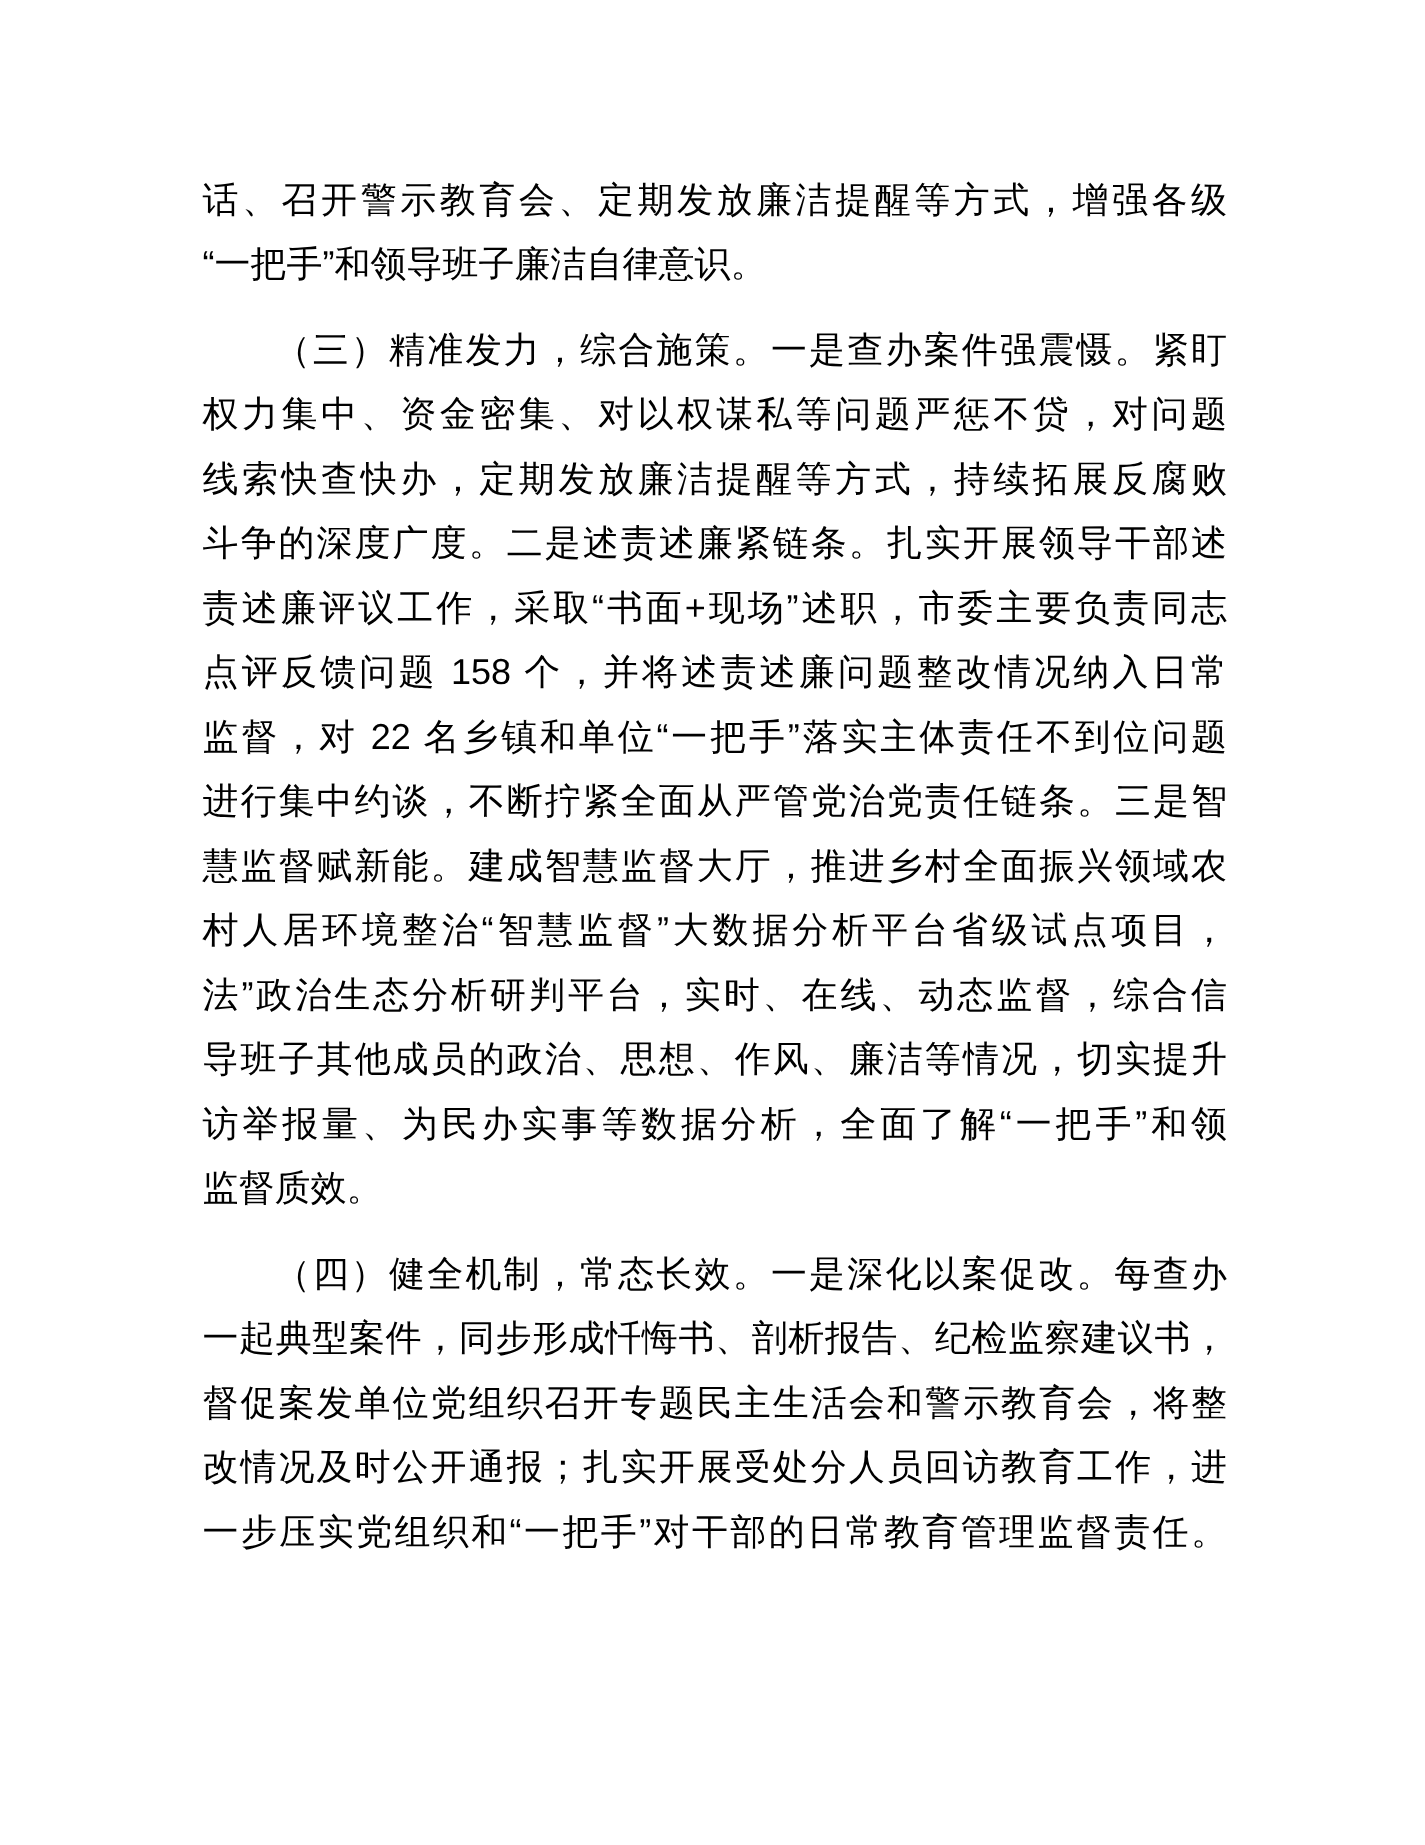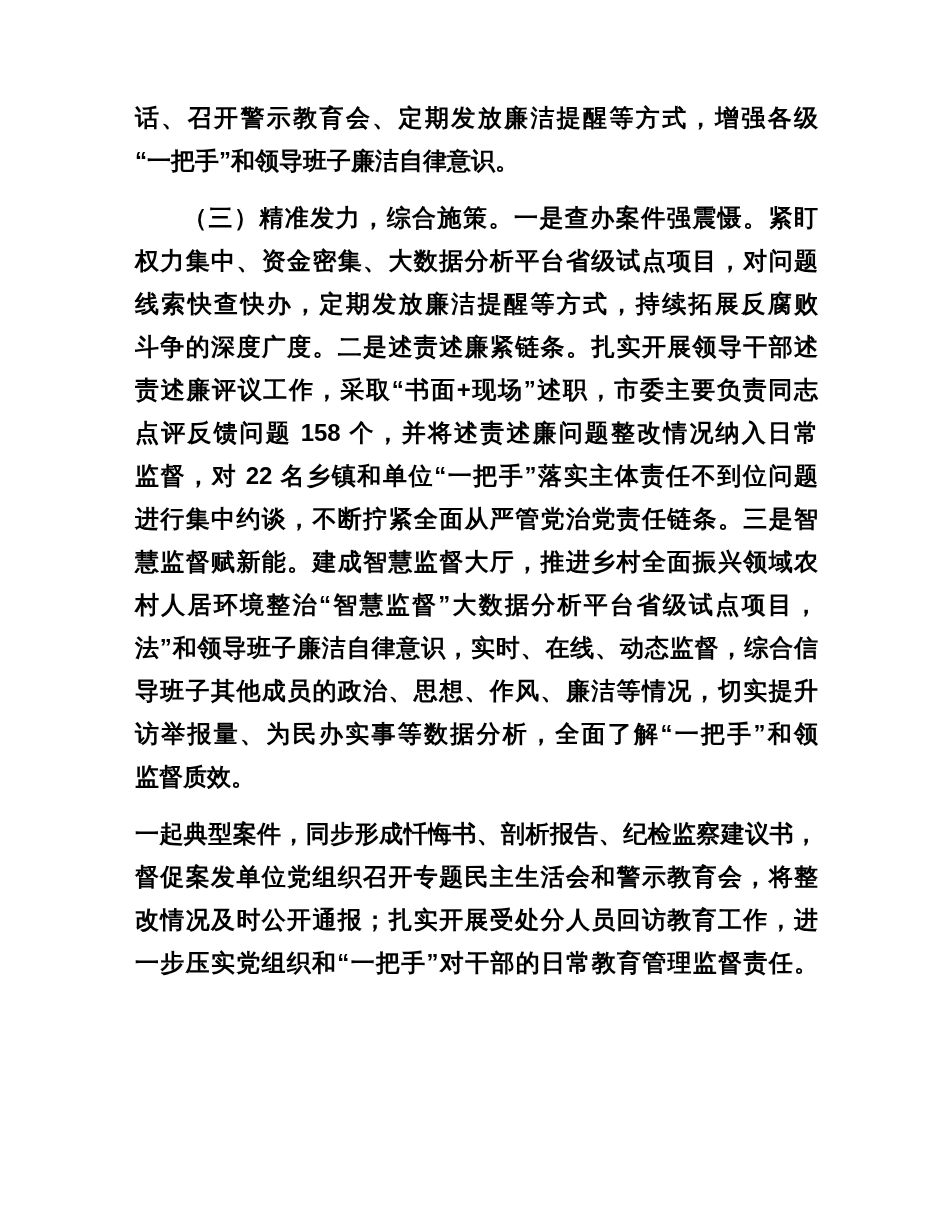--- a/index.html
+++ b/index.html
@@ -10,27 +10,27 @@
   .page {
     position: relative;
     width: 950px;
     height: 1230px;
     background: #ffffff;
     overflow: hidden;
   }
   .content {
     position: absolute;
     left: 135px;
-    top: 96px;
+    top: 112px;
     width: 683px;
     color: #000000;
     font-family: "Liberation Sans", "DejaVu Sans", sans-serif;
     font-size: 24px;
     line-height: 43px;
-    font-weight: 700;
+    font-weight: 400;
   }
   .para {
     margin: 0 0 14px 0;
   }
   .para:last-child {
     margin-bottom: 0;
   }
   .line {
     text-align: justify;
     text-align-last: justify;
@@ -51,36 +51,37 @@
 <div class="page">
   <div class="content">
 
     <div class="para">
       <div class="line">话、召开警示教育会、定期发放廉洁提醒等方式，增强各级</div>
       <div class="line short">“一把手”和领导班子廉洁自律意识。</div>
     </div>
 
     <div class="para">
       <div class="line indent">（三）精准发力，综合施策。一是查办案件强震慑。紧盯</div>
-      <div class="line">权力集中、资金密集、大数据分析平台省级试点项目，对问题</div>
+      <div class="line">权力集中、资金密集、对以权谋私等问题严惩不贷，对问题</div>
       <div class="line">线索快查快办，定期发放廉洁提醒等方式，持续拓展反腐败</div>
       <div class="line">斗争的深度广度。二是述责述廉紧链条。扎实开展领导干部述</div>
       <div class="line">责述廉评议工作，采取“书面+现场”述职，市委主要负责同志</div>
       <div class="line">点评反馈问题 158 个，并将述责述廉问题整改情况纳入日常</div>
       <div class="line">监督，对 22 名乡镇和单位“一把手”落实主体责任不到位问题</div>
       <div class="line">进行集中约谈，不断拧紧全面从严管党治党责任链条。三是智</div>
       <div class="line">慧监督赋新能。建成智慧监督大厅，推进乡村全面振兴领域农</div>
       <div class="line">村人居环境整治“智慧监督”大数据分析平台省级试点项目，</div>
-      <div class="line">法”和领导班子廉洁自律意识，实时、在线、动态监督，综合信</div>
+      <div class="line">法”政治生态分析研判平台，实时、在线、动态监督，综合信</div>
       <div class="line">导班子其他成员的政治、思想、作风、廉洁等情况，切实提升</div>
       <div class="line">访举报量、为民办实事等数据分析，全面了解“一把手”和领</div>
       <div class="line short">监督质效。</div>
     </div>
 
     <div class="para">
+      <div class="line indent">（四）健全机制，常态长效。一是深化以案促改。每查办</div>
       <div class="line">一起典型案件，同步形成忏悔书、剖析报告、纪检监察建议书，</div>
       <div class="line">督促案发单位党组织召开专题民主生活会和警示教育会，将整</div>
       <div class="line">改情况及时公开通报；扎实开展受处分人员回访教育工作，进</div>
       <div class="line">一步压实党组织和“一把手”对干部的日常教育管理监督责任。</div>
     </div>
 
   </div>
 </div>
 
 </body></html>

